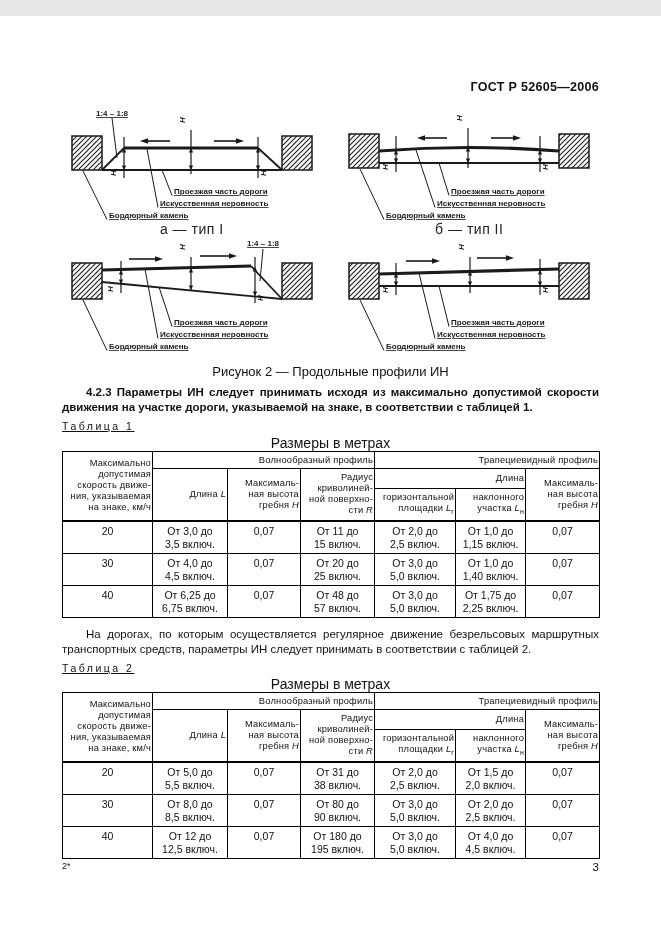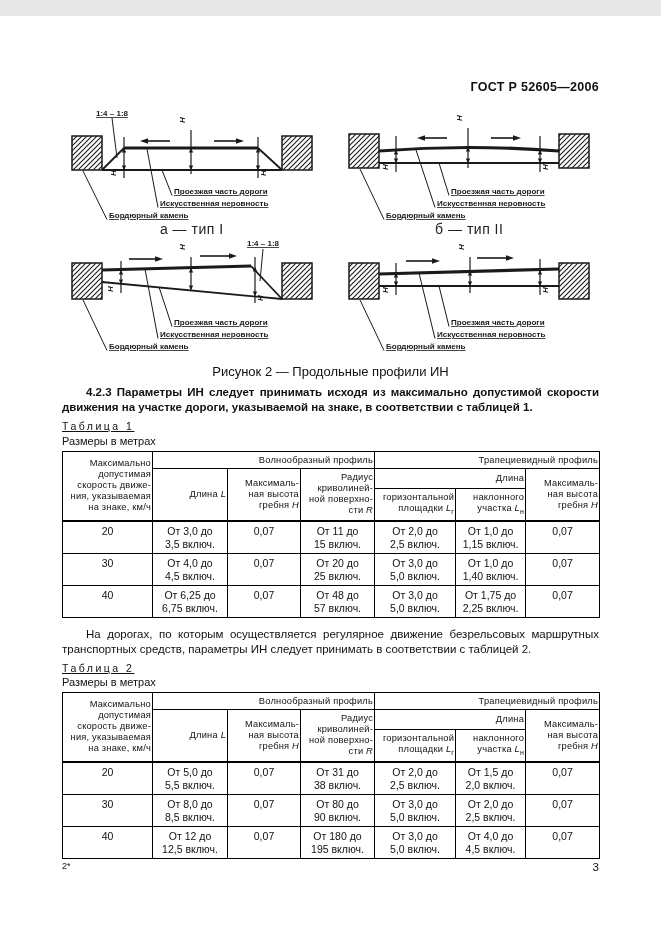--- a/index.html
+++ b/index.html
@@ -11,21 +11,21 @@
         grid-template-columns:1fr 1fr;column-gap:18px;grid-template-rows:131px 131px;}
   .diagram-cell{text-align:center;}
   svg.diag{display:block;margin:0 auto;width:250px;height:114px;}
   .diag-caption{font-size:14px;letter-spacing:0.5px;color:#222;margin-top:1px;}
   .fig-caption{position:absolute;top:348px;left:62px;width:537px;text-align:center;font-size:13px;}
   .para{position:absolute;left:62px;width:537px;font-size:11.5px;line-height:15px;
         text-align:justify;text-indent:24px;}
   .p1{top:369px;font-weight:bold;}
   .p2{top:611px;}
   .tbl-label{position:absolute;left:62px;font-size:10.5px;letter-spacing:2.5px;text-decoration:underline;}
-  .tbl-units{position:absolute;left:62px;width:537px;text-align:left;font-size:11px;}
+  .tbl-units{position:absolute;left:62px;width:537px;text-align:center;font-size:14px;}
   .t1-label{top:404px;} .t1-units{top:419px;}
   .t2-label{top:646px;} .t2-units{top:660px;}
   table.gost{position:absolute;left:62px;border-collapse:collapse;table-layout:fixed;
         width:537px;border:1.5px solid #000;}
   .tbl1{top:435px;} .tbl2{top:676px;}
   table.gost th,table.gost td{border:1px solid #000;}
   table.gost th{font-weight:normal;font-size:9.3px;line-height:11px;text-align:right;
         vertical-align:middle;padding:1px 1px;letter-spacing:0.2px;}
   table.gost th .th-multi{white-space:pre-line;}
   table.gost th.bb{border-bottom:2px solid #000;}

